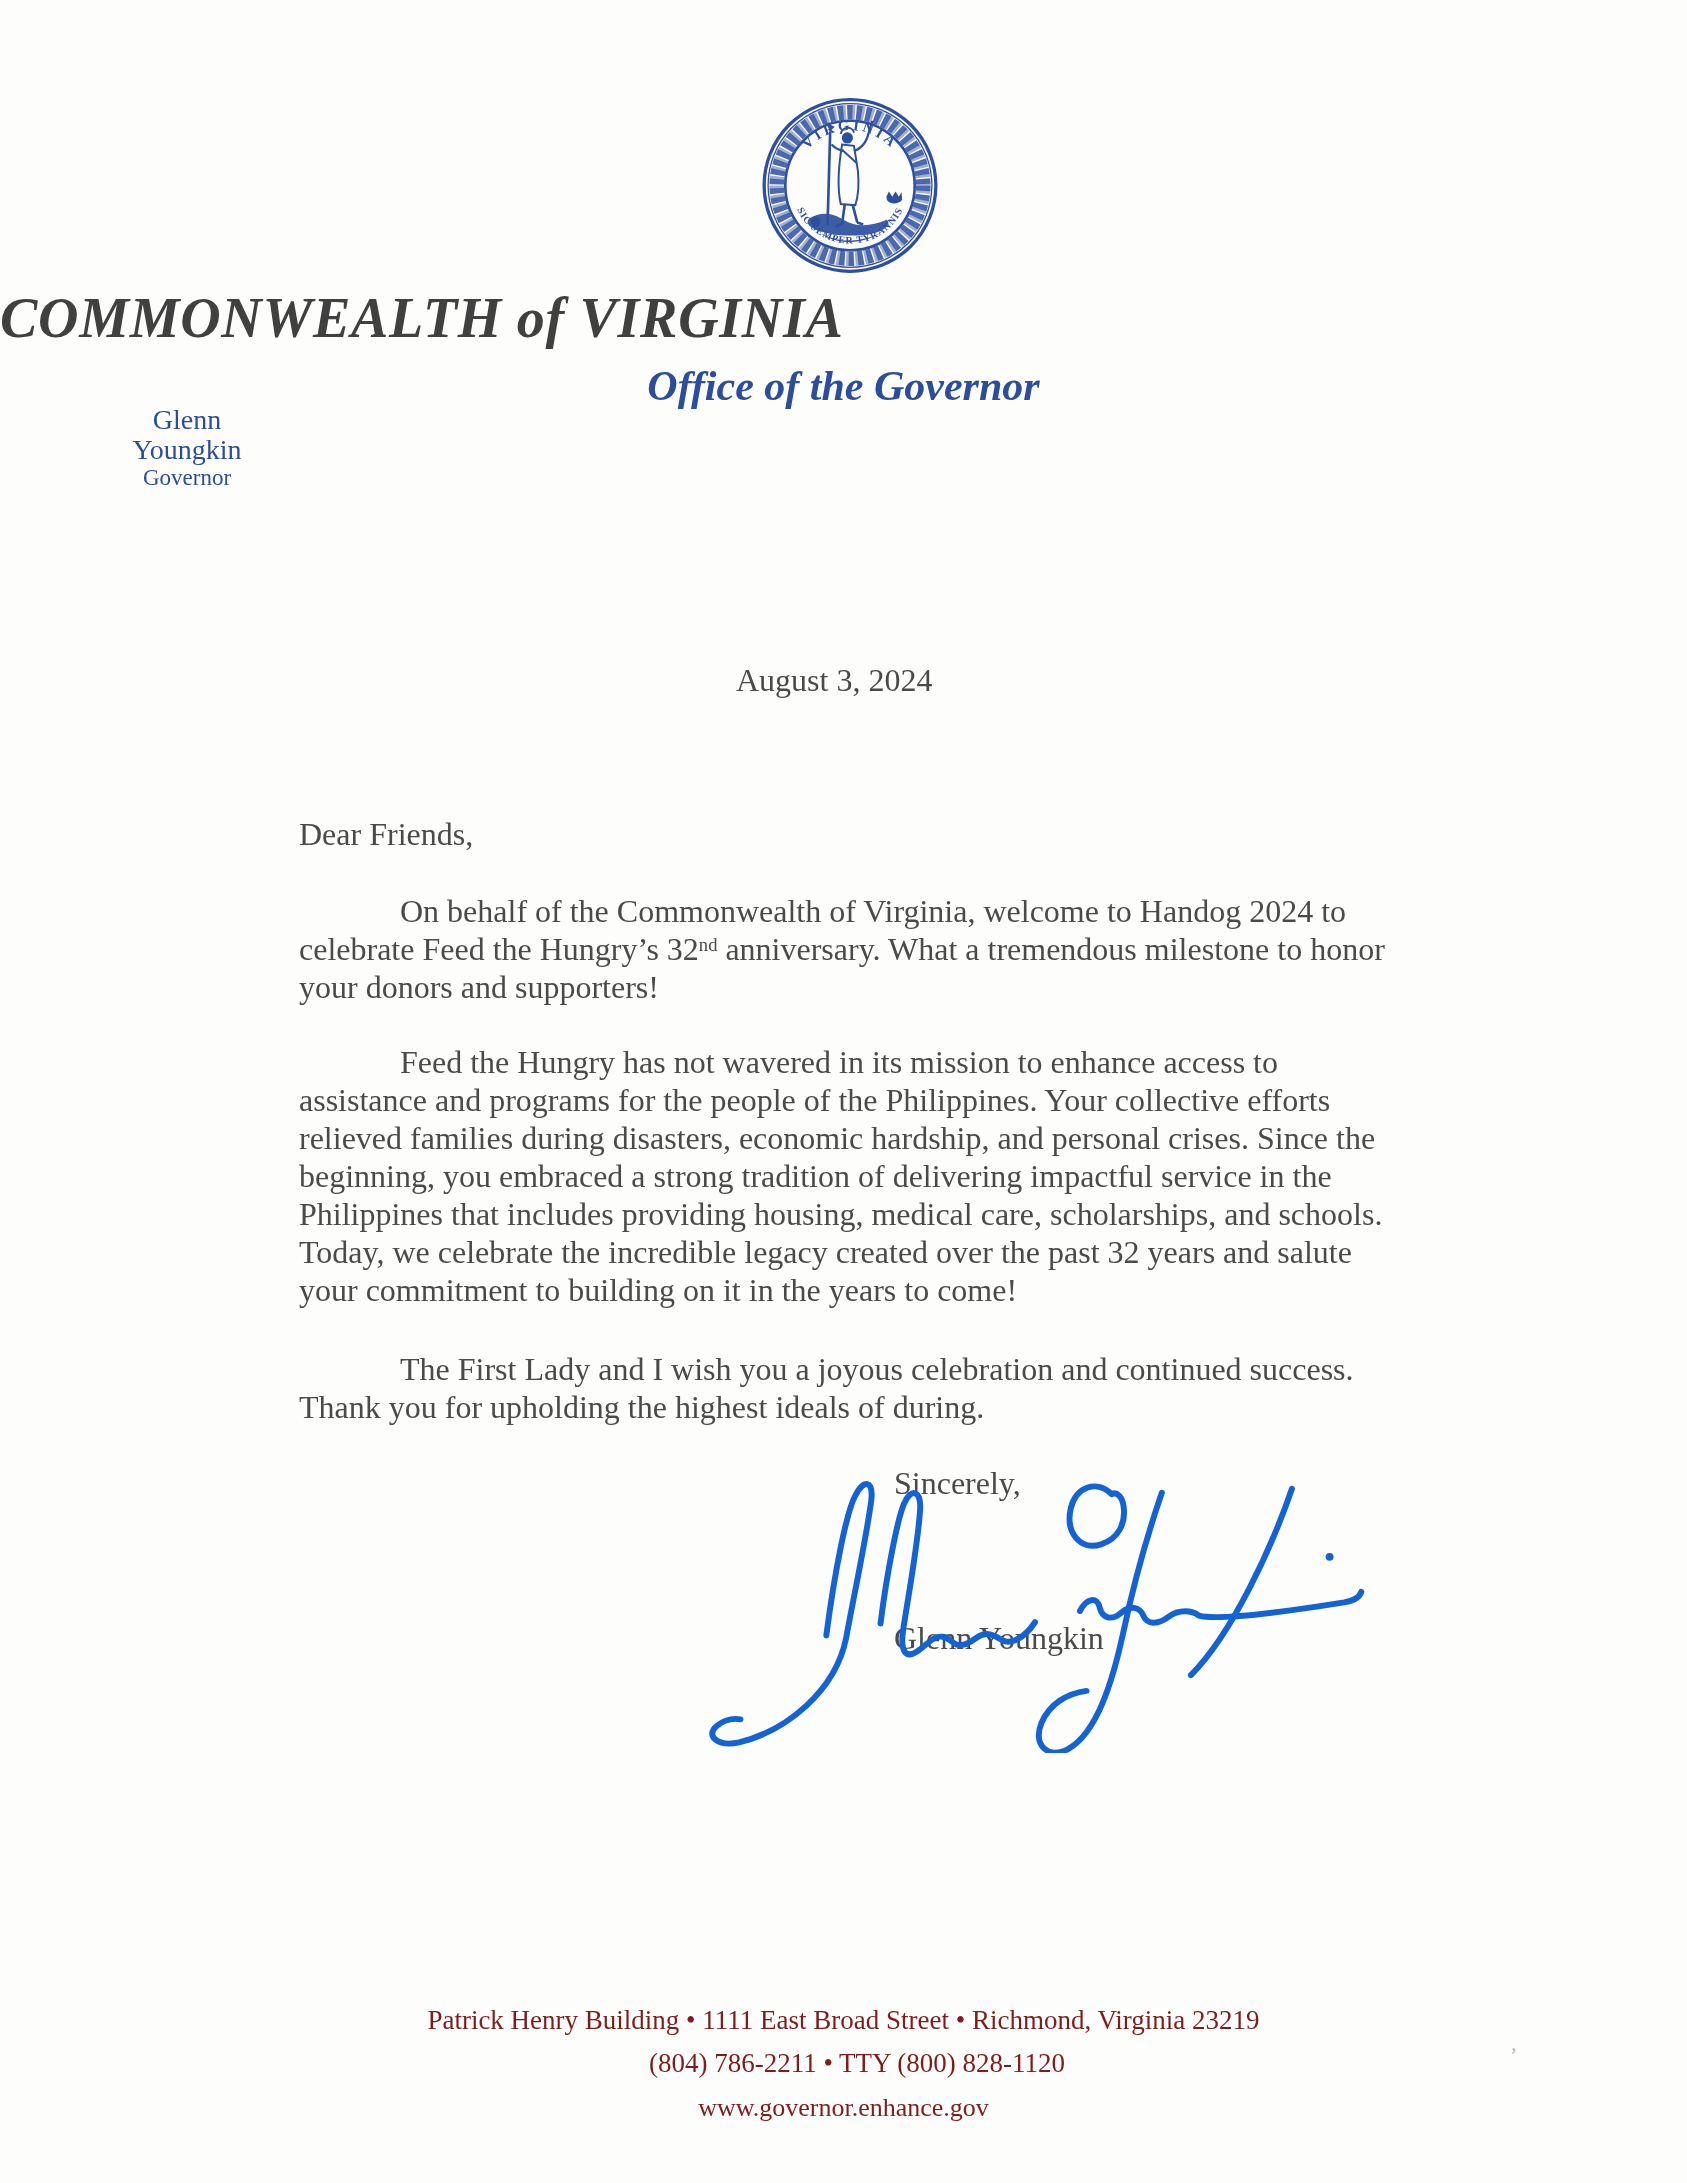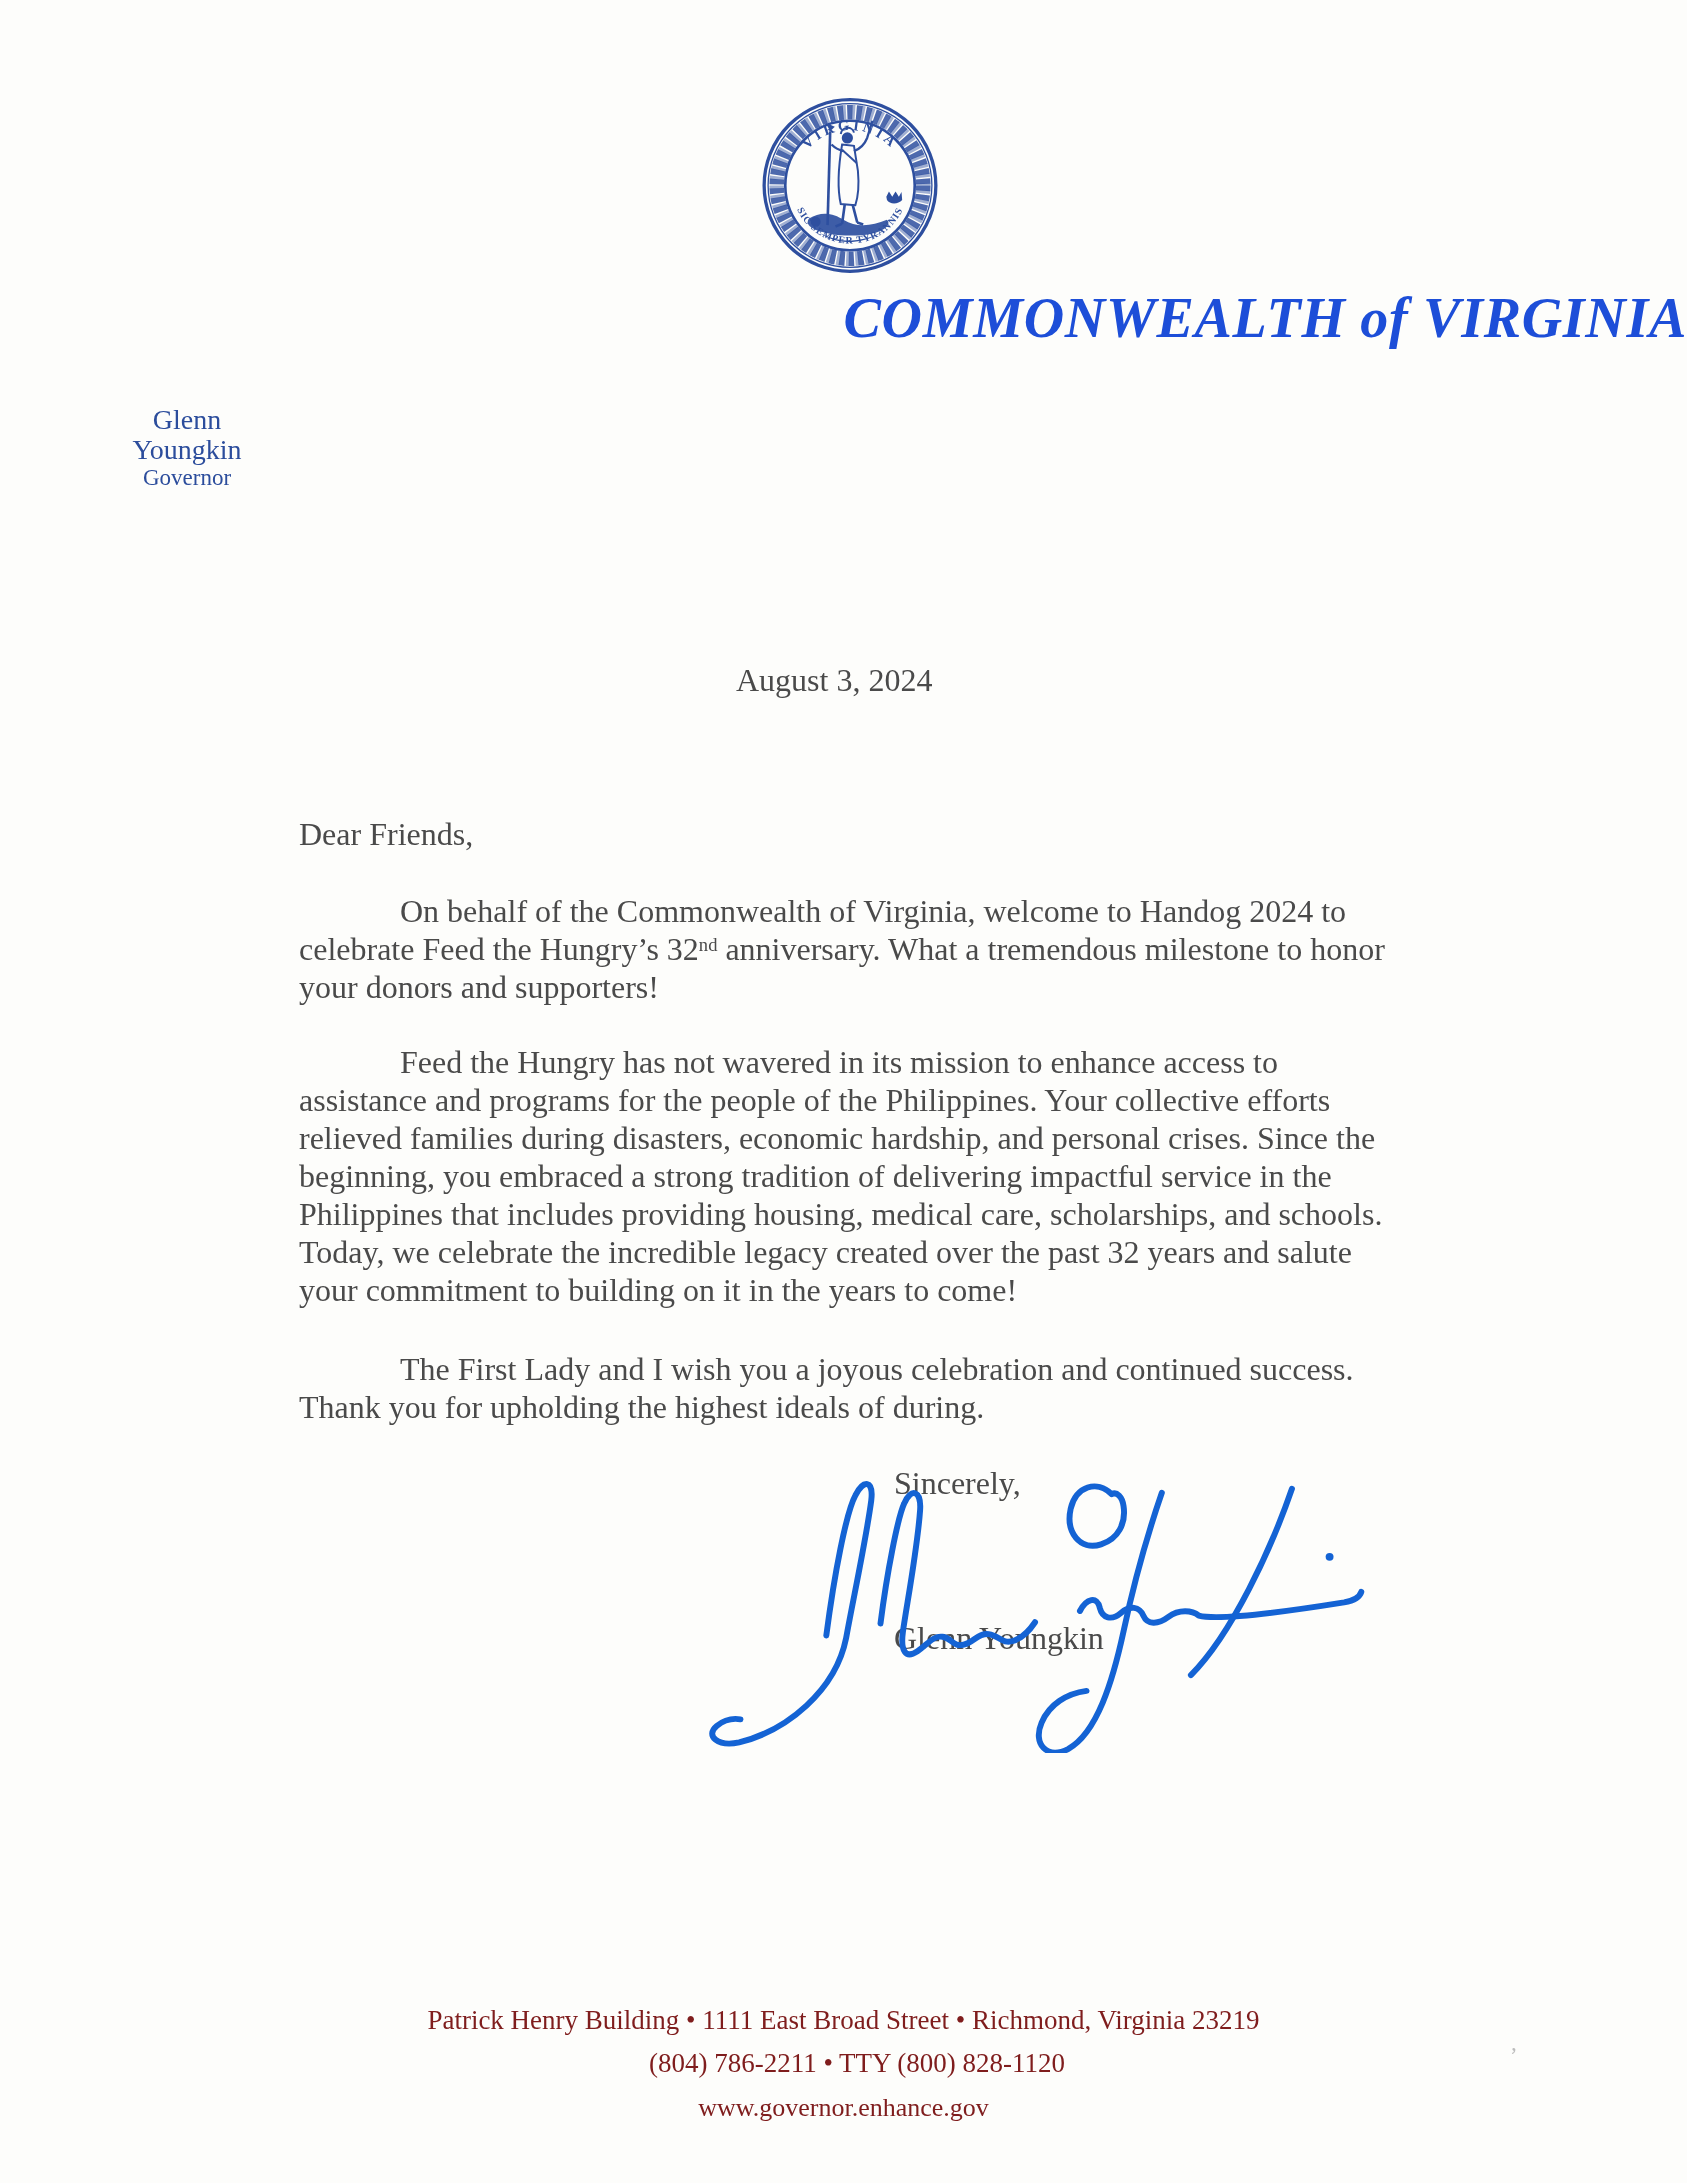--- a/index.html
+++ b/index.html
@@ -10,23 +10,23 @@
     background:#fdfdfb;
     overflow:hidden;
     font-family:"Liberation Serif","DejaVu Serif",serif;
   }
   .ink    { color:#4a4a4a; }
 
   .seal-svg { position:absolute; left:760px; top:97px; width:180px; height:177px; }
 
   .lh-title {
     position:absolute; left:0; right:0; top:288px;
-    text-align:right;
+    text-align:left;
     font-size:56px; font-weight:bold; font-style:italic;
-    letter-spacing:0.7px; color:#1d4ed8;
+    letter-spacing:0.7px; color:#404040;
     line-height:1.1;
   }
   .lh-subtitle {
     position:absolute; left:0; right:0; top:363px;
     text-align:center;
     font-size:42px; font-weight:bold; font-style:italic;
     color:#2c4d9c; line-height:1.1;
   }
   .official {
     position:absolute; left:97px; top:405px; width:180px;
@@ -96,20 +96,21 @@
       <path d="M 126 82 C 118 80 112 76 108 72" stroke="#2e4f9f" stroke-width="3.5" fill="none"></path>
       <path d="M 128 163 L 124 192 M 124 192 L 114 196 M 140 163 L 147 190 M 147 190 L 156 193" stroke="#2e4f9f" stroke-width="4" fill="none"></path>
       <path d="M 74 184 C 92 172 112 176 126 186 C 146 198 168 196 192 186 C 198 192 192 200 176 205 C 148 213 104 211 80 199 C 72 195 70 189 74 184 Z" fill="#2e4f9f" opacity="0.92"></path>
       <circle cx="84" cy="189" r="7.5" fill="#2e4f9f"></circle>
       <path d="M 90 206 Q 136 230 186 204 Q 162 219 136 220 Q 108 219 90 206 Z" fill="#2e4f9f"></path>
       <path d="M 191 151 L 195 143 L 200 151 L 205 143 L 210 151 L 214 144 L 215 156 C 209 163 196 163 192 156 Z" fill="#2e4f9f"></path>
     </g>
   </svg>
 
   <div class="lh-title">COMMONWEALTH of VIRGINIA</div>
+  <div class="lh-subtitle">Office of the Governor</div>
 
   <div class="official">
     <div class="official-name">Glenn Youngkin</div>
     <div class="official-title">Governor</div>
   </div>
 
   <div class="date ink">August 3, 2024</div>
 
   <div class="salutation ink">Dear Friends,</div>
 

